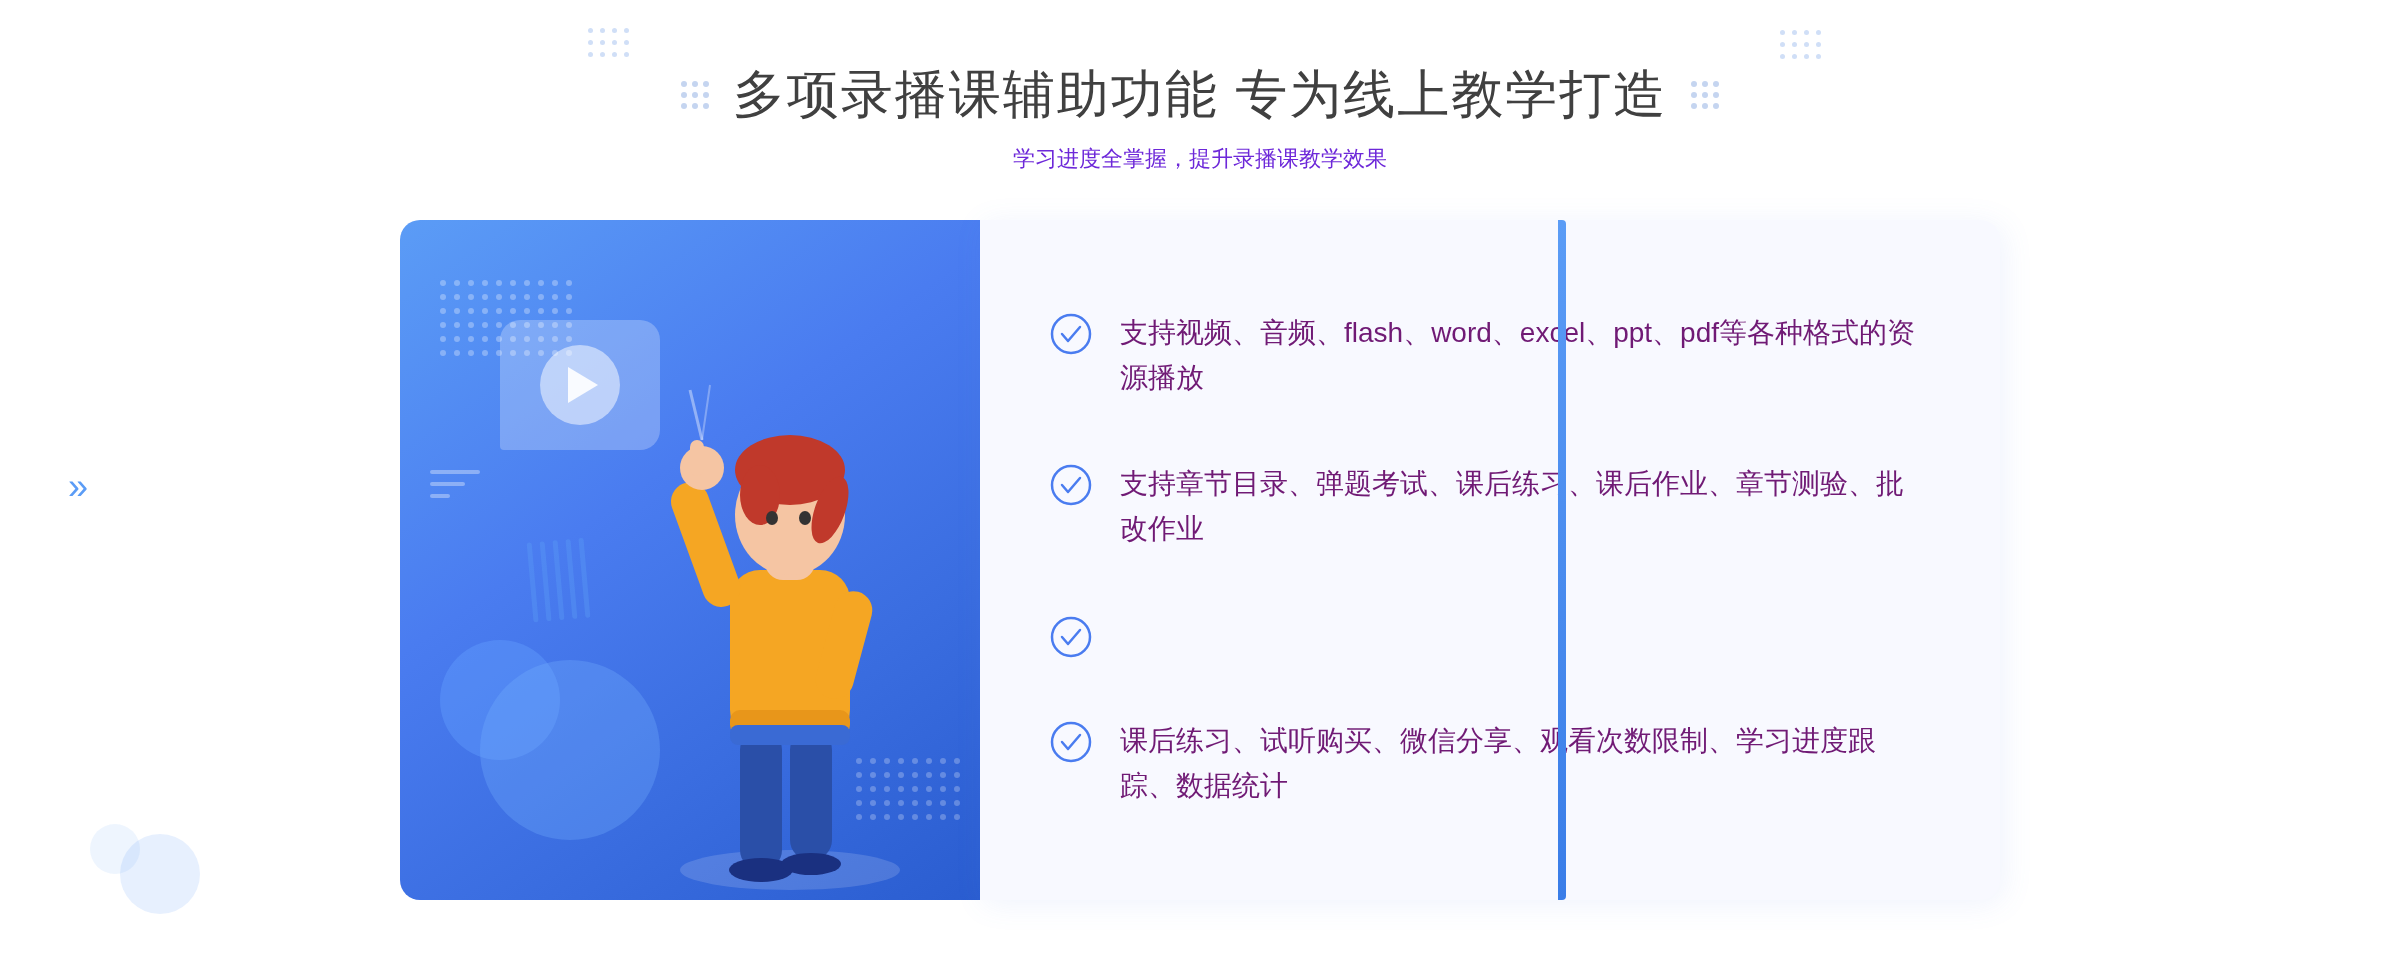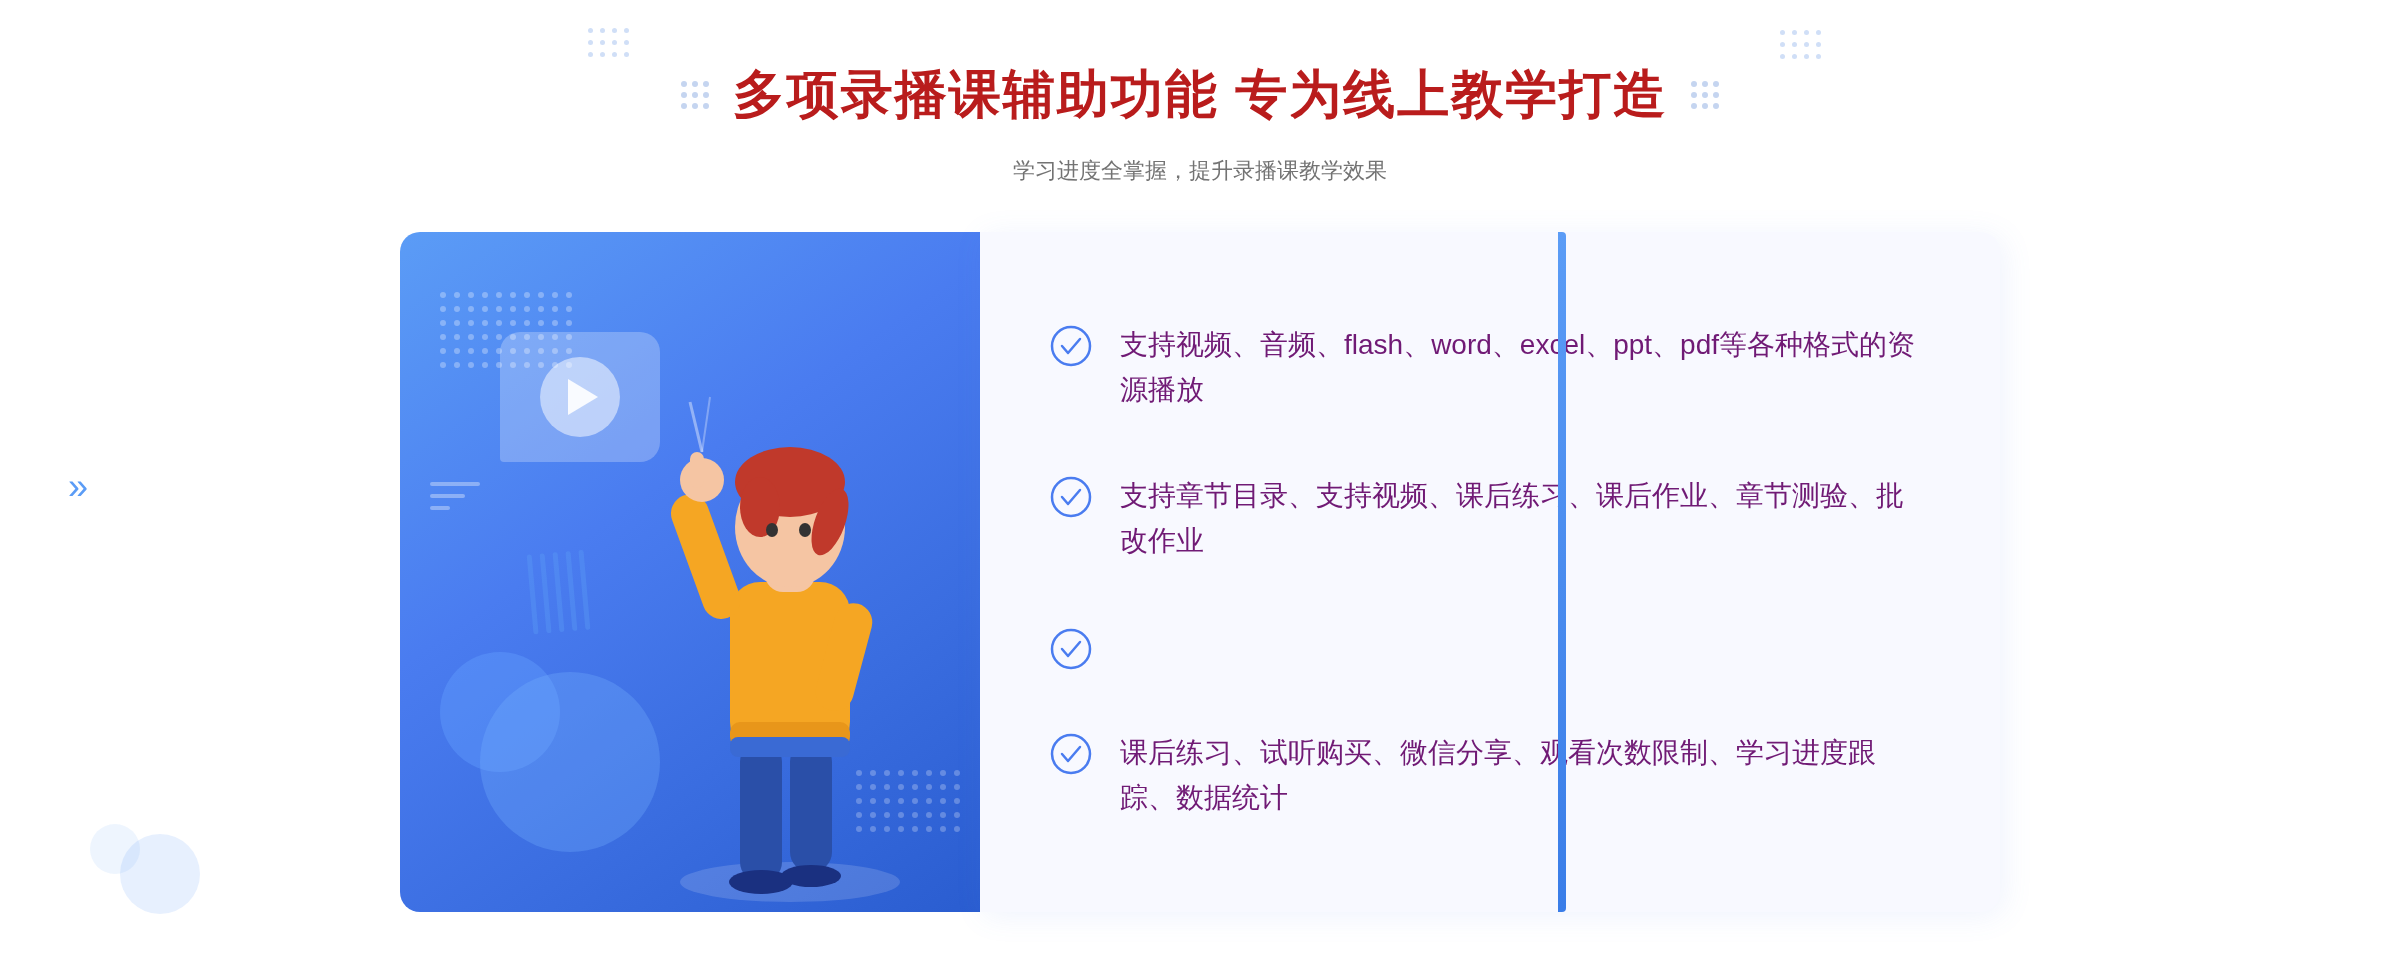--- a/index.html
+++ b/index.html
@@ -55,22 +55,22 @@
     
     .header {
       text-align: center;
       margin-bottom: 16px;
       position: relative;
       z-index: 2;
     }
 
     .header-title {
       font-size: 52px;
-      font-weight: 700;
-      color: #b91c1c;
+      font-weight: 400;
+      color: #404040;
       letter-spacing: 2px;
       display: flex;
       align-items: center;
       gap: 24px;
     }
 
     .header-title .dots-deco {
       display: flex;
       flex-direction: column;
       gap: 5px;
@@ -84,22 +84,22 @@
     .header-title .dots-deco span i {
       width: 6px;
       height: 6px;
       background: #c5d5f0;
       border-radius: 50%;
       display: block;
     }
 
     .header-subtitle {
       font-size: 22px;
-      color: #737373;
-      margin-top: 26px;
+      color: #6d28d9;
+      margin-top: 14px;
       font-weight: 400;
     }
 
     
     .main-content {
       display: flex;
       align-items: stretch;
       width: 1600px;
       margin-top: 30px;
       position: relative;
@@ -618,21 +618,21 @@
         <div class="feature-text">支持视频、音频、flash、word、excel、ppt、pdf等各种格式的资源播放</div>
       </div>
 
       <div class="feature-item">
         <div class="check-icon">
           <svg viewBox="0 0 42 42" fill="none" xmlns="http://www.w3.org/2000/svg">
             <circle cx="21" cy="21" r="19" stroke="#4a7cf0" stroke-width="2.5"></circle>
             <polyline points="12,21 18,28 30,14" stroke="#4a7cf0" stroke-width="2.5" stroke-linecap="round" stroke-linejoin="round"></polyline>
           </svg>
         </div>
-        <div class="feature-text">支持章节目录、支持视频、课后练习、课后作业、章节测验、批改作业</div>
+        <div class="feature-text">支持章节目录、弹题考试、课后练习、课后作业、章节测验、批改作业</div>
       </div>
 
       <div class="feature-item">
         <div class="check-icon">
           <svg viewBox="0 0 42 42" fill="none" xmlns="http://www.w3.org/2000/svg">
             <circle cx="21" cy="21" r="19" stroke="#4a7cf0" stroke-width="2.5"></circle>
             <polyline points="12,21 18,28 30,14" stroke="#4a7cf0" stroke-width="2.5" stroke-linecap="round" stroke-linejoin="round"></polyline>
           </svg>
         </div>
       </div>

